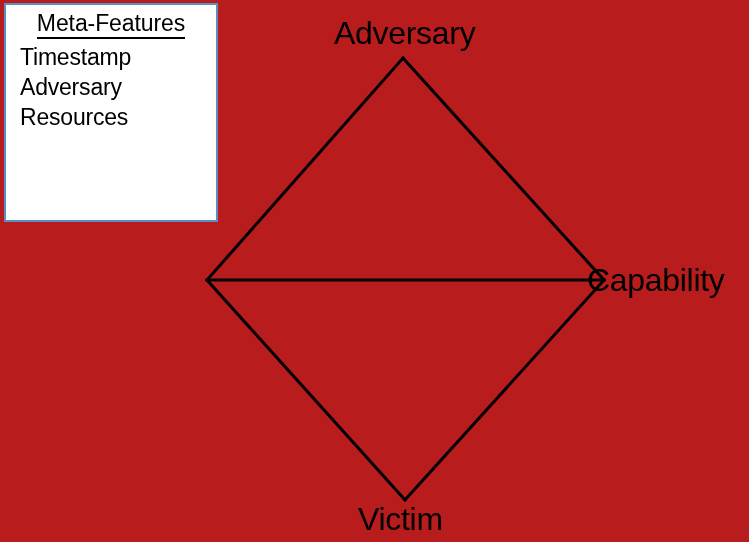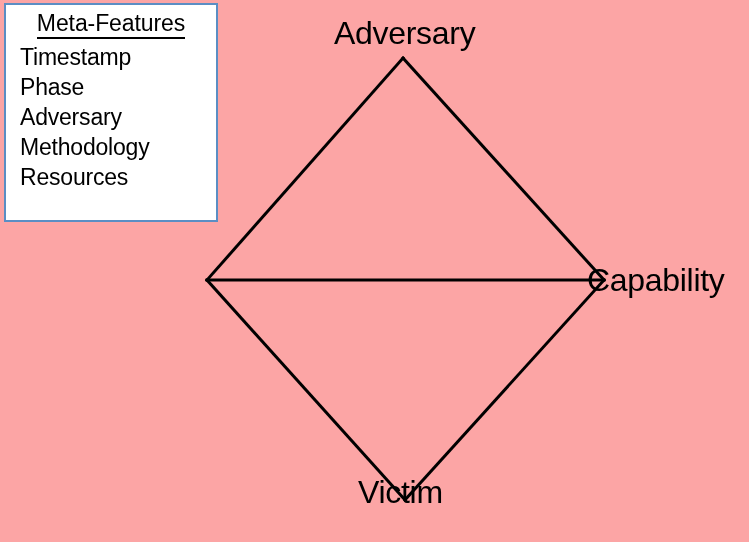--- a/index.html
+++ b/index.html
@@ -9,21 +9,21 @@
     background: #ffffff;
   }
   body {
     font-family: "Liberation Sans", "DejaVu Sans", sans-serif;
     color: #000000;
   }
   #canvas {
     position: relative;
     width: 749px;
     height: 542px;
-    background: #fca5a5;
+    background: #b91c1c;
     overflow: hidden;
   }
 
   
   #meta-panel {
     position: absolute;
     left: 4px;
     top: 3px;
     width: 214px;
     height: 219px;
@@ -82,38 +82,36 @@
   #label-infrastructure {
     left: 8px;
     top: 261px;
   }
   #label-capability {
     left: 587px;
     top: 261px;
   }
   #label-victim {
     left: 358px;
-    top: 473px;
+    top: 500px;
     text-align: center;
   }
 </style>
 </head>
 <body>
 
 <div id="canvas">
 
   <div id="meta-panel">
     <div id="meta-title">
       <span>Meta-Features</span>
     </div>
     <ul id="meta-list">
       <li>Timestamp</li>
-      <li>Phase</li>
       <li>Adversary</li>
-      <li>Methodology</li>
       <li>Resources</li>
     </ul>
   </div>
 
   <svg id="diamond-svg" viewBox="0 0 749 542">
     <line x1="403" y1="58" x2="207" y2="280" stroke="#000000" stroke-width="3" stroke-linecap="square"></line>
     <line x1="403" y1="58" x2="604" y2="280" stroke="#000000" stroke-width="3" stroke-linecap="square"></line>
     <line x1="207" y1="280" x2="405" y2="500" stroke="#000000" stroke-width="3" stroke-linecap="square"></line>
     <line x1="604" y1="280" x2="405" y2="500" stroke="#000000" stroke-width="3" stroke-linecap="square"></line>
     <line x1="207" y1="280" x2="604" y2="280" stroke="#000000" stroke-width="3" stroke-linecap="square"></line>

